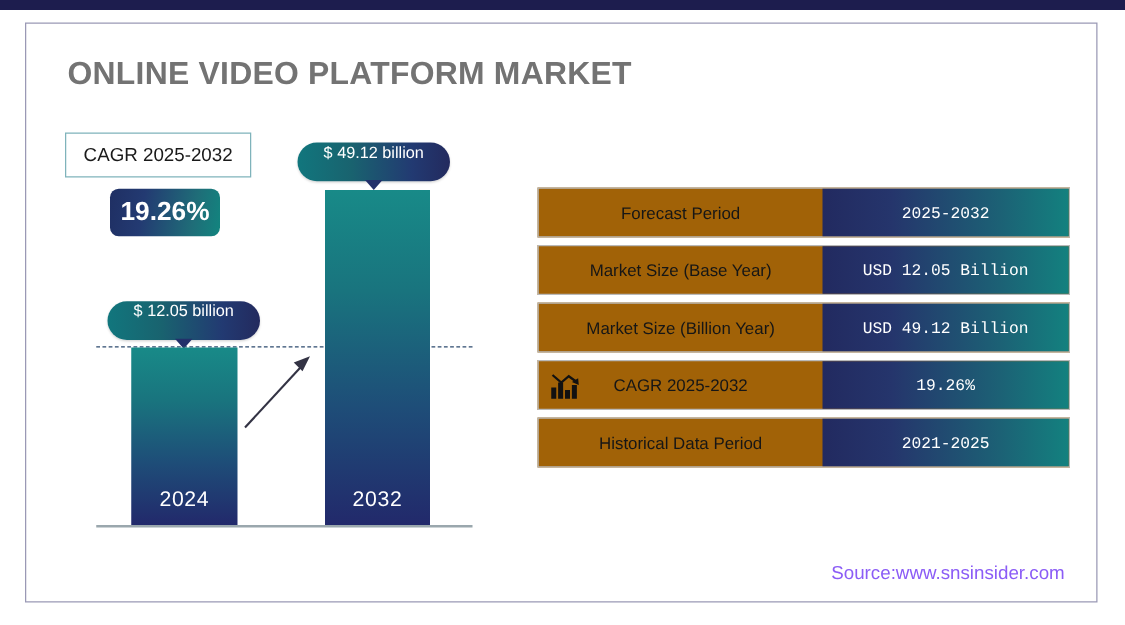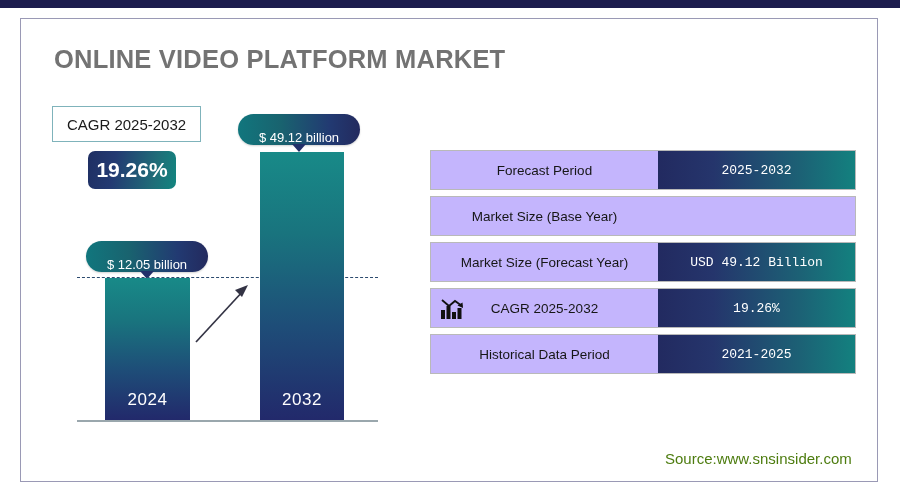--- a/index.html
+++ b/index.html
@@ -48,21 +48,21 @@
   .cagr-badge-text {
     font-size:21px; font-weight:bold; color:#ffffff; white-space:nowrap;
   }
 
   
   .chart { position:absolute; left:0; top:0; width:430px; height:500px; }
 
   .pill {
     position:absolute; height:31px; border-radius:16px;
     background:linear-gradient(90deg,#11767d 0%,#19636f 35%,#223a72 75%,#232a5e 100%);
-    display:flex; align-items:flex-end; justify-content:center;
+    display:flex; align-items:flex-start; justify-content:center;
     box-shadow:0 1px 2px rgba(0,0,0,0.18);
   }
   .pill span { font-size:13px; color:#ffffff; white-space:nowrap; }
   .pill-2032 { left:238px; top:114px; width:122px; }
   .pill-2024 { left:86px; top:241px; width:122px; }
 
   .pill-tip {
     position:absolute; width:0; height:0;
     border-left:7px solid transparent; border-right:7px solid transparent;
     border-top:8px solid #22306a;
@@ -87,37 +87,37 @@
     position:absolute; left:77px; top:420px; width:301px; height:2px;
     background:#9aa7ad;
   }
 
   .growth-arrow { position:absolute; left:190px; top:278px; width:70px; height:70px; }
 
   
   .table { position:absolute; left:430px; top:150px; width:426px; }
   .trow {
     position:relative; display:flex; height:40px; margin-bottom:6px;
-    border:1px solid #b9b9b9; background:#c4b5fd;
+    border:1px solid #b9b9b9; background:#a16207;
   }
   .tlabel {
     width:227px; display:flex; align-items:center; justify-content:center;
     font-size:13.5px; color:#161616; position:relative; white-space:nowrap;
   }
   .tvalue {
     flex:1; display:flex; align-items:center; justify-content:center;
     background:linear-gradient(90deg,#222a60 0%,#25356c 28%,#1c6175 72%,#13817f 100%);
     font-size:13px; color:#ffffff; white-space:nowrap;font-family:Liberation Mono, monospace;
   }
   .row-icon { position:absolute; left:9px; top:8px; width:26px; height:24px; }
 
   
   .source {
     position:absolute; left:665px; top:450px;
-    font-size:15px; color:#4d7c0f; white-space:nowrap;
+    font-size:15px; color:#8b5cf6; white-space:nowrap;
   }
 </style>
 </head>
 <body>
 
 <div id="root">
 
   <div class="topbar"></div>
   <div class="frame"></div>
 
@@ -163,24 +163,25 @@
 
   <div class="table">
 
     <div class="trow">
       <div class="tlabel">Forecast Period</div>
       <div class="tvalue">2025-2032</div>
     </div>
 
     <div class="trow">
       <div class="tlabel">Market Size (Base Year)</div>
-    </div>
-
-    <div class="trow">
-      <div class="tlabel">Market Size (Forecast Year)</div>
+      <div class="tvalue">USD 12.05 Billion</div>
+    </div>
+
+    <div class="trow">
+      <div class="tlabel">Market Size (Billion Year)</div>
       <div class="tvalue">USD 49.12 Billion</div>
     </div>
 
     <div class="trow">
       <div class="tlabel">
         <svg class="row-icon" viewBox="0 0 26 24">
           <rect x="1" y="13" width="4" height="9" fill="#111111"></rect>
           <rect x="6.5" y="9" width="4" height="13" fill="#111111"></rect>
           <rect x="12" y="15" width="4" height="7" fill="#111111"></rect>
           <rect x="17.5" y="11" width="4" height="11" fill="#111111"></rect>

